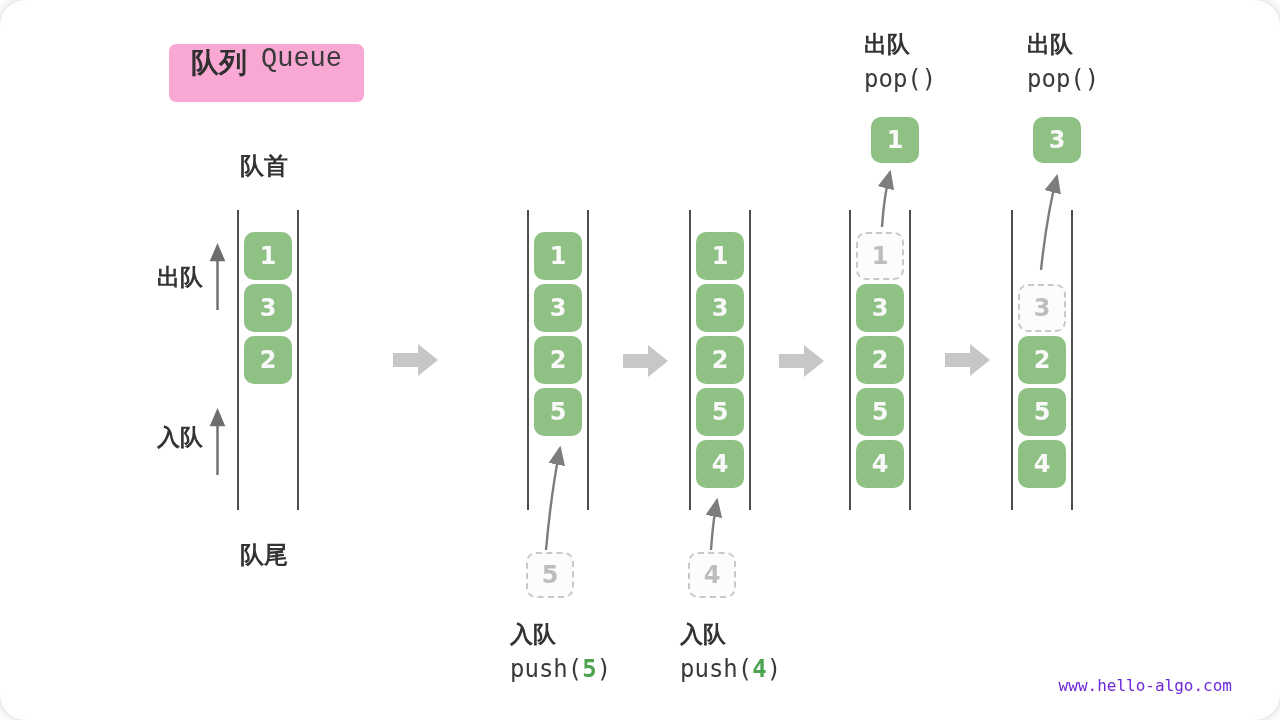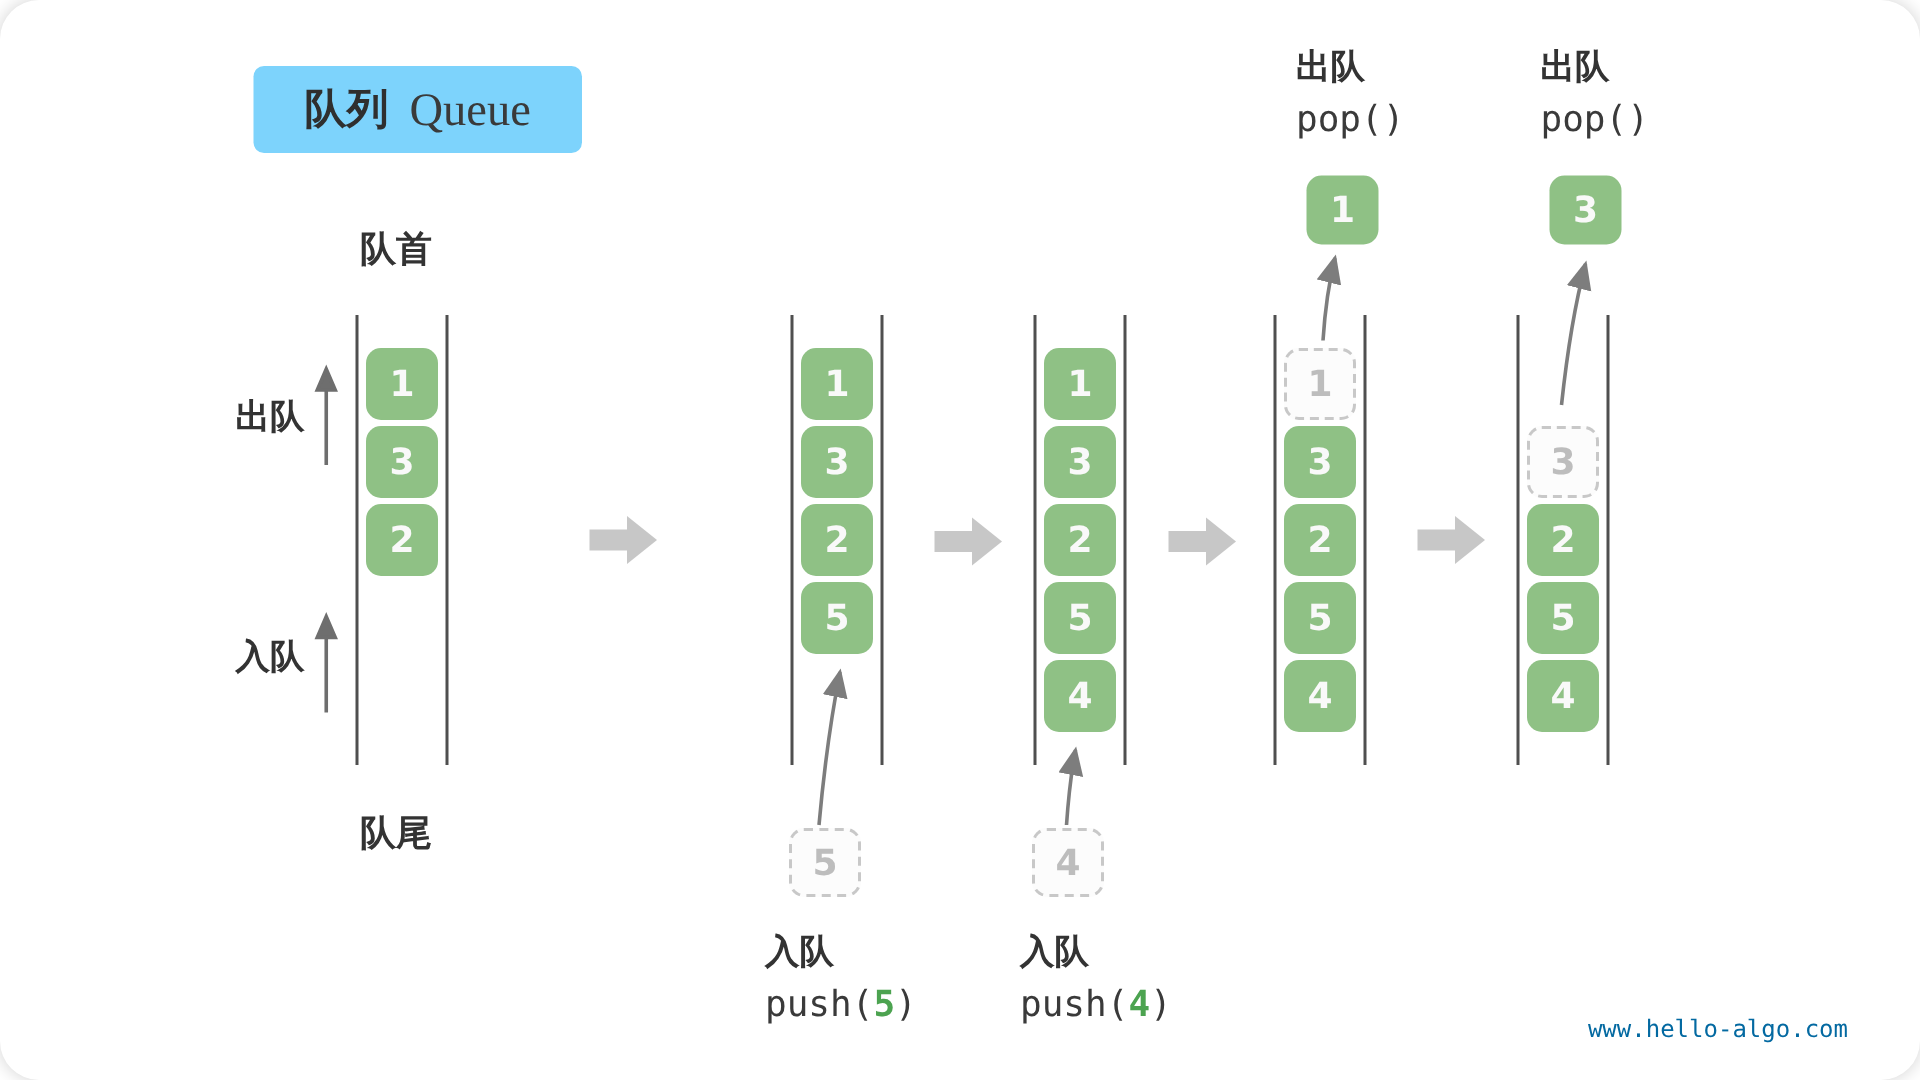--- a/index.html
+++ b/index.html
@@ -3,25 +3,25 @@
 <meta charset="utf-8">
 <style>
   html,body{margin:0;padding:0;background:#ffffff;width:1280px;height:720px;overflow:hidden;}
   .canvas{
     position:relative;width:1280px;height:720px;background:#ffffff;
     border-radius:26px;box-shadow:0 0 12px rgba(0,0,0,0.18);
     font-family:"Liberation Sans",sans-serif;box-sizing:border-box;
   }
   .title-box{
     position:absolute;left:169px;top:44px;height:58px;
-    display:inline-flex;align-items:center;gap:14px;padding:0 34px;
-    background:#7dd3fc;border-radius:7px;
+    display:inline-flex;gap:14px;padding:0 22px;
+    background:#f9a8d4;border-radius:7px;
   }
   .title-zh{font-size:28px;font-weight:700;color:#2F2F2F;}
-  .title-en{font-size:31px;color:#3A3A3A;font-family:Liberation Serif, serif;}
+  .title-en{font-size:27px;color:#3A3A3A;font-family:Liberation Mono, monospace;}
 
   .lbl{position:absolute;color:#333333;font-weight:700;font-size:23px;white-space:nowrap;}
   .lbl.centered{width:56px;font-size:24px;}
 
   .queue-col{
     position:absolute;top:210px;width:62px;height:300px;box-sizing:border-box;
     border-left:2px solid #4F4F4F;border-right:2px solid #4F4F4F;
   }
   .block{
     position:absolute;left:50%;transform:translateX(-50%);
@@ -36,21 +36,21 @@
 
   .op{position:absolute;white-space:nowrap;}
   .op .op-zh{font-size:23px;font-weight:700;color:#333333;line-height:33px;}
   .op .op-code{font-family:"DejaVu Sans Mono",monospace;font-size:24px;color:#3A3A3A;line-height:36px;}
   .op .green{color:#4CA350;font-weight:700;}
 
   .overlay{position:absolute;left:0;top:0;pointer-events:none;}
 
   .watermark{
     position:absolute;right:48px;top:676px;
-    font-family:"DejaVu Sans Mono",monospace;font-size:16px;color:#0369a1;
+    font-family:"DejaVu Sans Mono",monospace;font-size:16px;color:#6d28d9;
   }
 </style>
 </head>
 <body>
 
 <div class="canvas">
 
   <div class="title-box">
     <span class="title-zh">队列</span>
     <span class="title-en">Queue</span>

